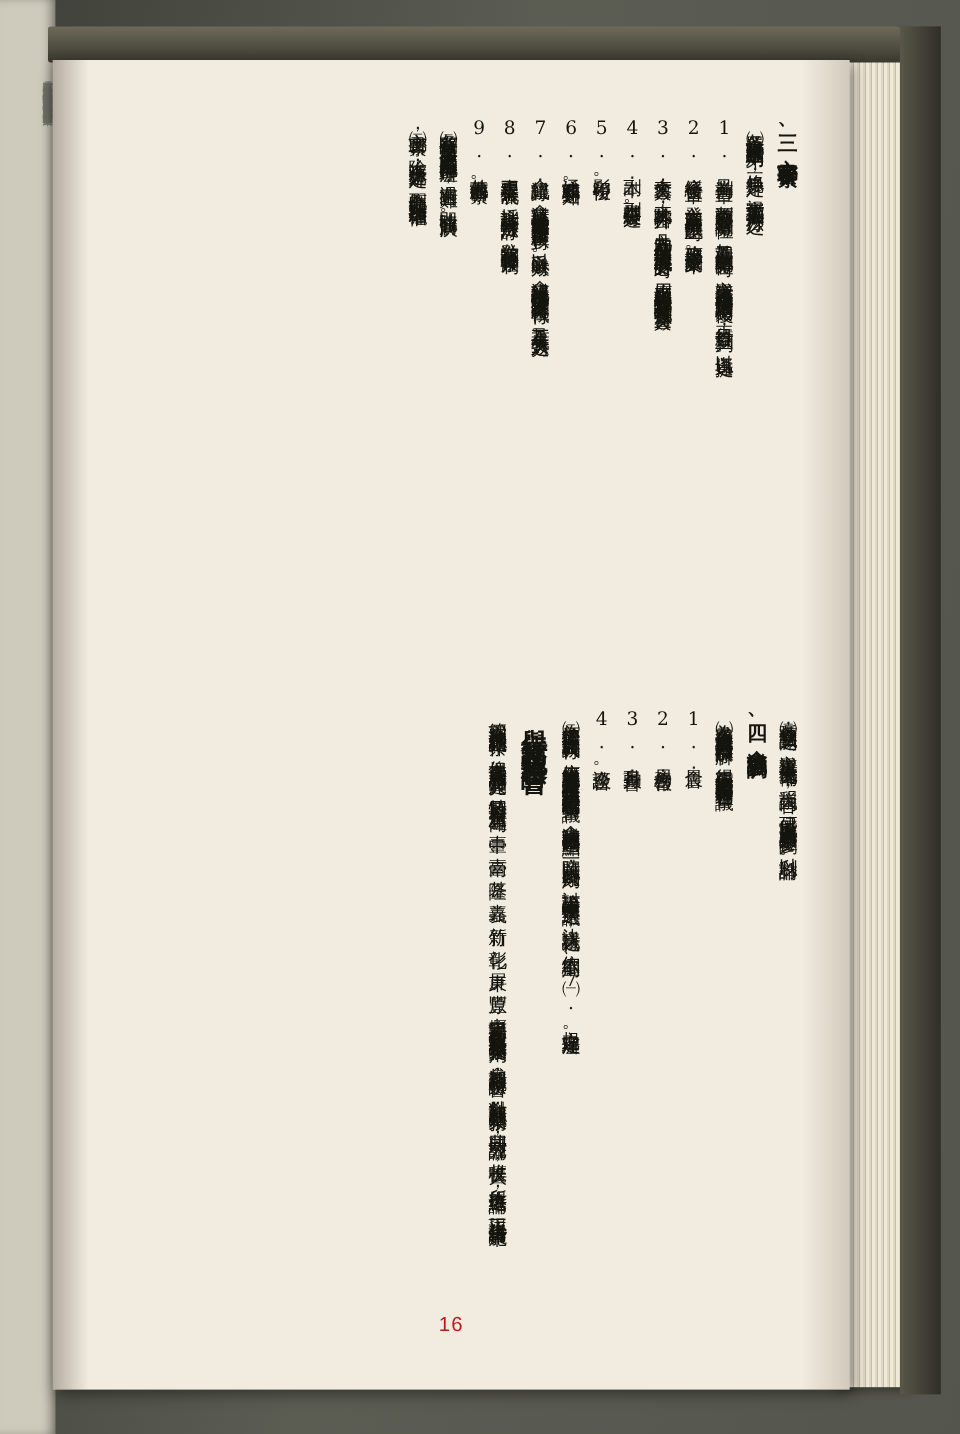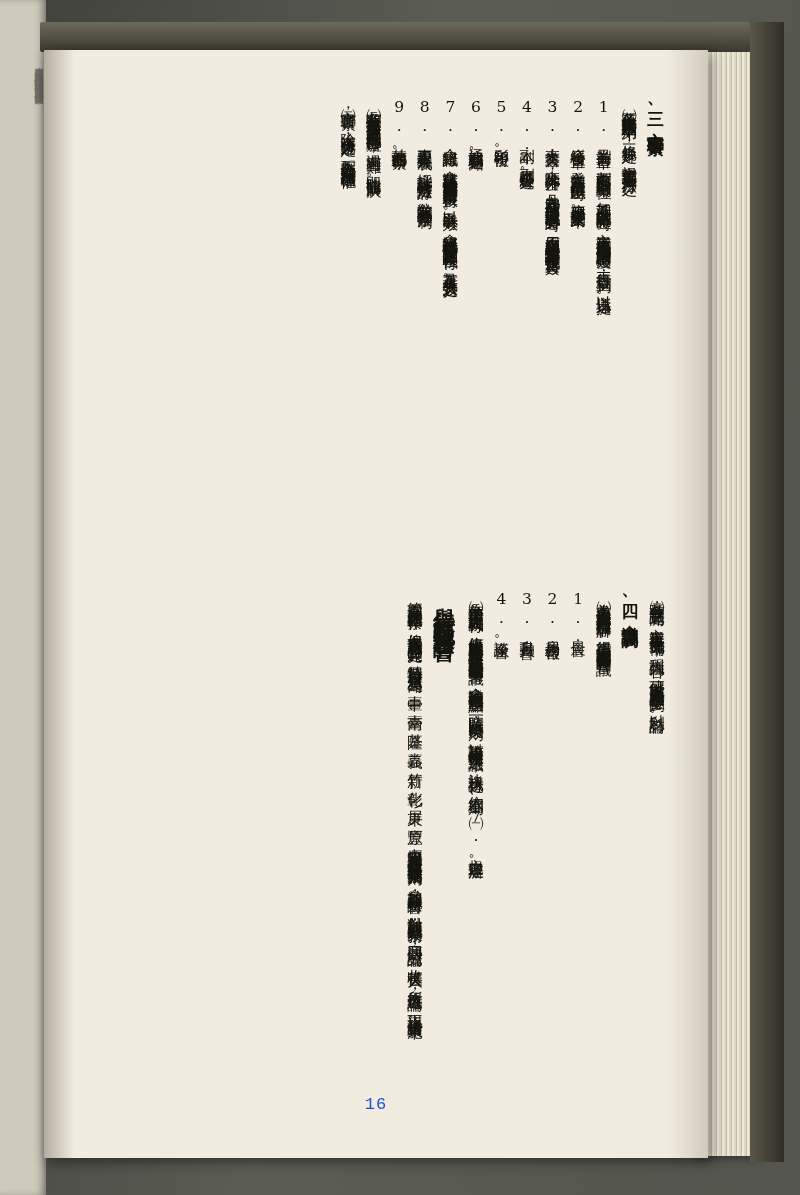--- a/index.html
+++ b/index.html
@@ -151,23 +151,23 @@
   }
   .indent1 { padding-top: 0; }
   .indent2 { padding-top: 16px; }
   .indent3 { padding-top: 32px; }
   .pagenum {
     position: absolute;
     left: 0;
     right: 0;
     bottom: 44px;
     text-align: center;
-    font-family: Liberation Mono, monospace;
+    font-family: Liberation Sans, sans-serif;
     font-size: 17px;
-    color: #1d4ed8;
+    color: #b91c1c;
     letter-spacing: 1px;
   }
   .spine-shadow {
     position: absolute;
     left: 44px;
     top: 50px;
     width: 30px;
     height: 1108px;
     background: linear-gradient(90deg, rgba(60,50,35,.35), rgba(60,50,35,0));
     pointer-events: none;

